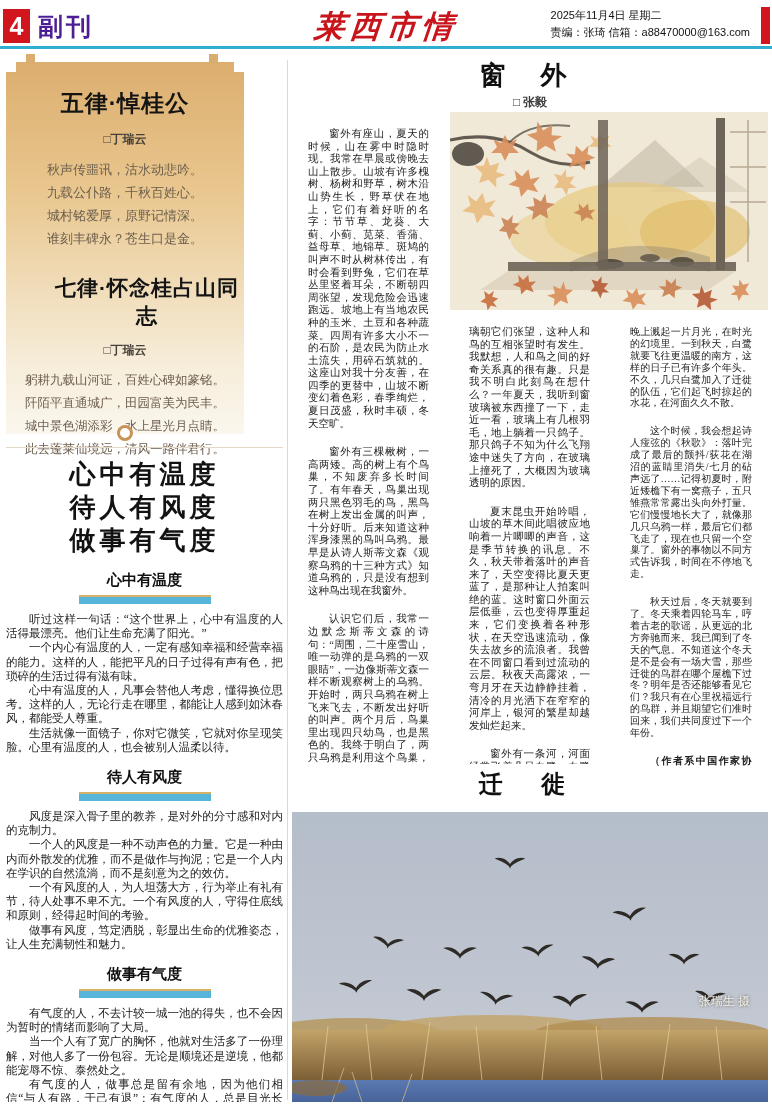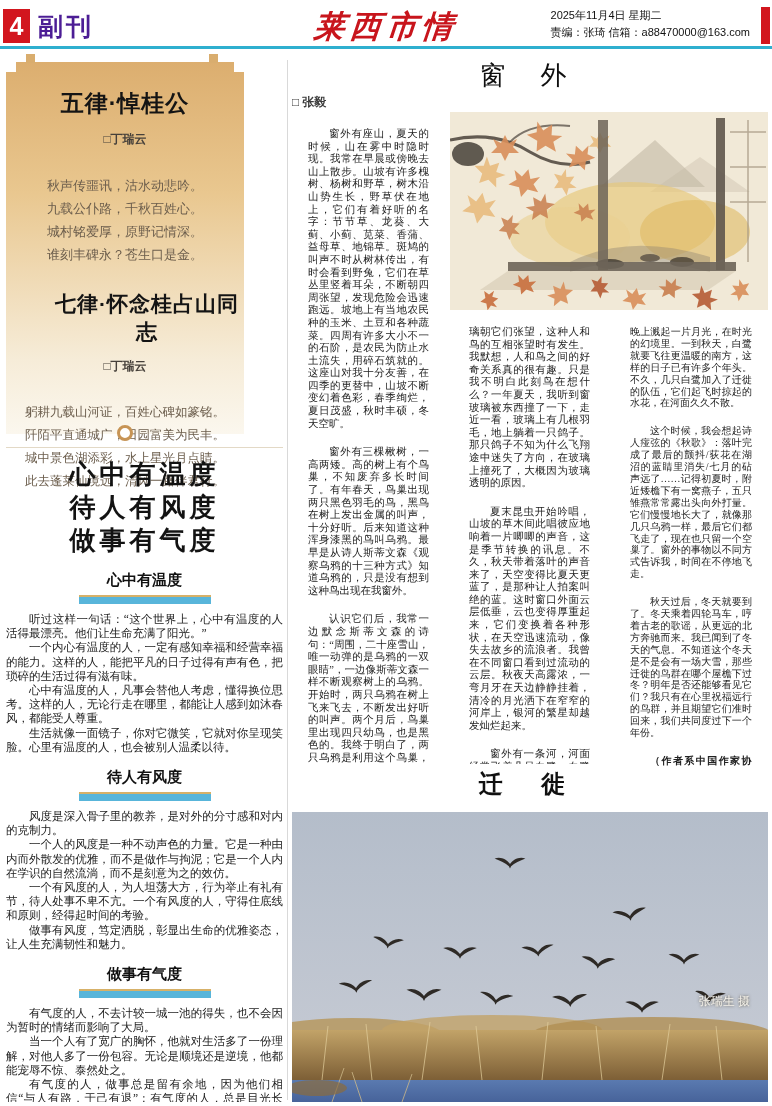--- a/index.html
+++ b/index.html
@@ -31,41 +31,41 @@
   .poems-box .deco{position:absolute;width:9px;height:9px;background:#d9ad6e;}
   .deco-l{left:20px;top:-8px;}
   .deco-r{right:26px;top:-8px;}
   .notch{position:absolute;width:10px;height:10px;background:#ffffff;}
   .notch-l{left:0;top:0;}
   .notch-r{right:0;top:0;}
   .poem-title{font-family:"Liberation Sans",sans-serif;font-weight:bold;color:#141414;
               font-size:23px;letter-spacing:1px;padding-top:26px;}
   .poem-title.second{font-size:21px;padding-top:24px;margin-left:44px;}
   .poem-author{font-size:12px;font-weight:bold;color:#46403a;margin-top:12px;}
-  .poem-lines{margin-top:26px;font-size:13px;line-height:23px;color:#6b5d4c;}
+  .poem-lines{margin-top:10px;font-size:13px;line-height:23px;color:#6b5d4c;}
   .poem-ornament{position:absolute;left:50%;bottom:-7px;margin-left:-8px;width:10px;height:10px;
               border:3px solid #c79455;border-radius:50%;background:#fff;}
   .left-rule{position:absolute;left:6px;top:447px;width:277px;height:1px;background:#e3d9c6;}
 
   .left-article{position:absolute;left:6px;top:458px;width:277px;height:644px;overflow:hidden;}
   .la-title{font-family:"Liberation Sans",sans-serif;font-weight:bold;font-size:26px;
             line-height:33px;text-align:center;letter-spacing:4px;color:#121212;}
   .la-heading{font-family:"Liberation Sans",sans-serif;font-weight:bold;font-size:15px;
             text-align:center;margin-top:14px;color:#111;}
   .la-bar{width:132px;height:7px;margin:5px auto 8px auto;background:#58b5da;
             border-top:2px solid #d7b168;}
   .la-body p{margin:0;font-size:11.5px;line-height:14.2px;text-align:justify;text-indent:2em;
             color:#222;}
 
   
   .window-article{position:absolute;left:292px;top:58px;width:476px;height:708px;overflow:hidden;}
   .wa-title{position:absolute;left:0;right:0;top:0;text-align:center;
-            font-family:"Liberation Sans",sans-serif;font-weight:normal;font-size:26px;
+            font-family:"Liberation Sans",sans-serif;font-weight:bold;font-size:26px;
             letter-spacing:14px;color:#101010;}
-  .wa-author{position:absolute;left:0;right:0;top:36px;text-align:left;font-size:12px;
+  .wa-author{position:absolute;left:0;right:0;top:36px;text-align:center;font-size:12px;
             font-weight:bold;color:#3c3c3c;}
   .painting{position:absolute;right:0;top:54px;width:318px;height:198px;background:#f1e9d7;
             box-shadow:0 0 0 1px #e4dcc8 inset;}
   .wa-col{position:absolute;overflow:hidden;}
   .wa-col p{margin:16px;font-size:10.5px;line-height:12.6px;text-align:justify;text-indent:2em;color:#222;}
   .wa-col p.cont{text-indent:0;}
   .wa-col1{left:0;top:54px;width:153px;height:652px;}
   .wa-col2{left:161px;top:252px;width:153px;height:454px;}
   .wa-col3{left:322px;top:252px;width:154px;height:456px;}
   .wa-col3 p{font-size:10px;line-height:11.9px;}

